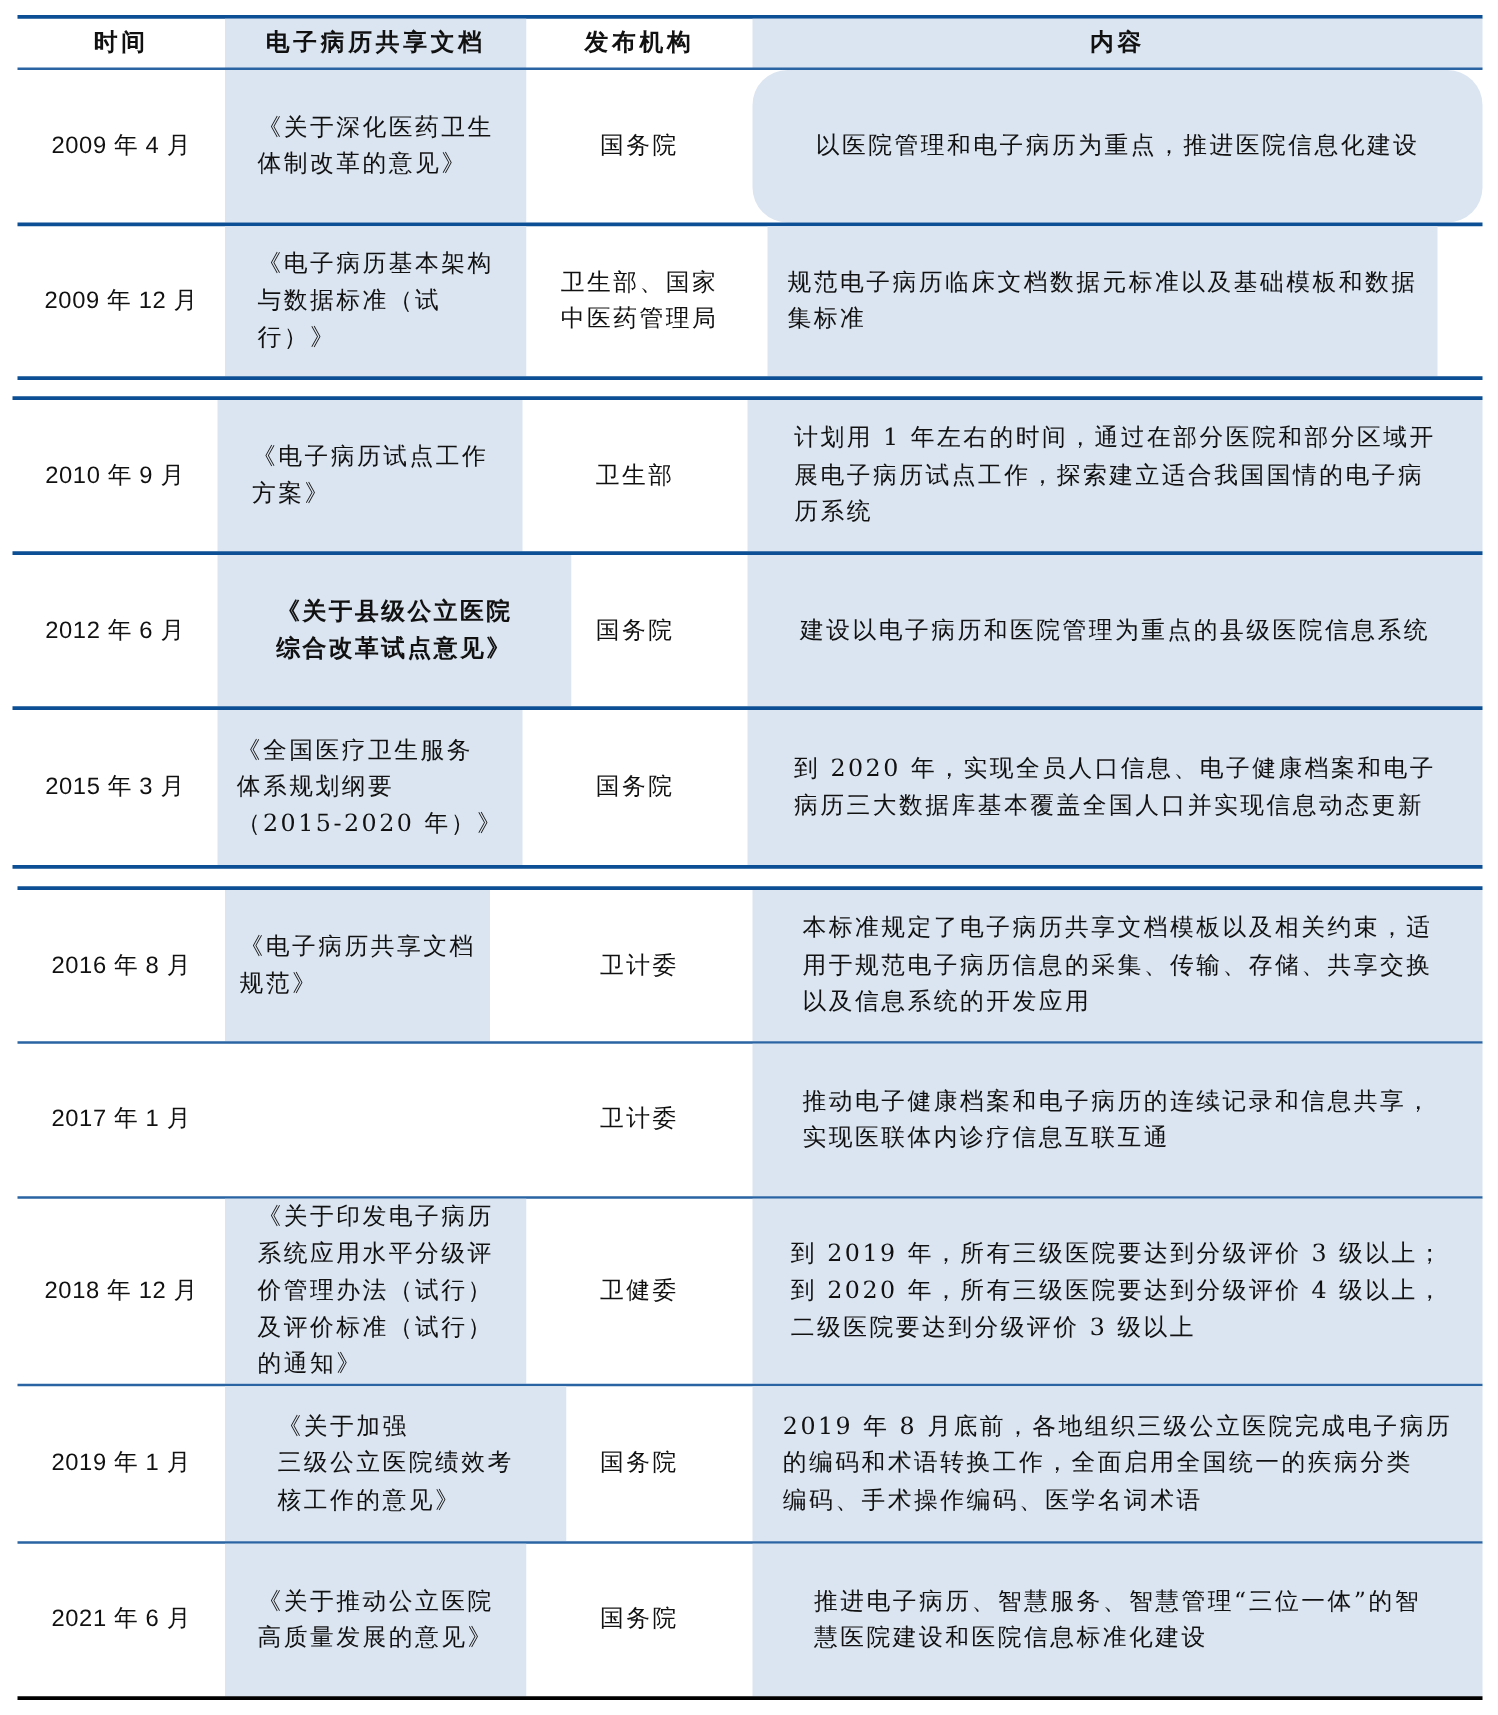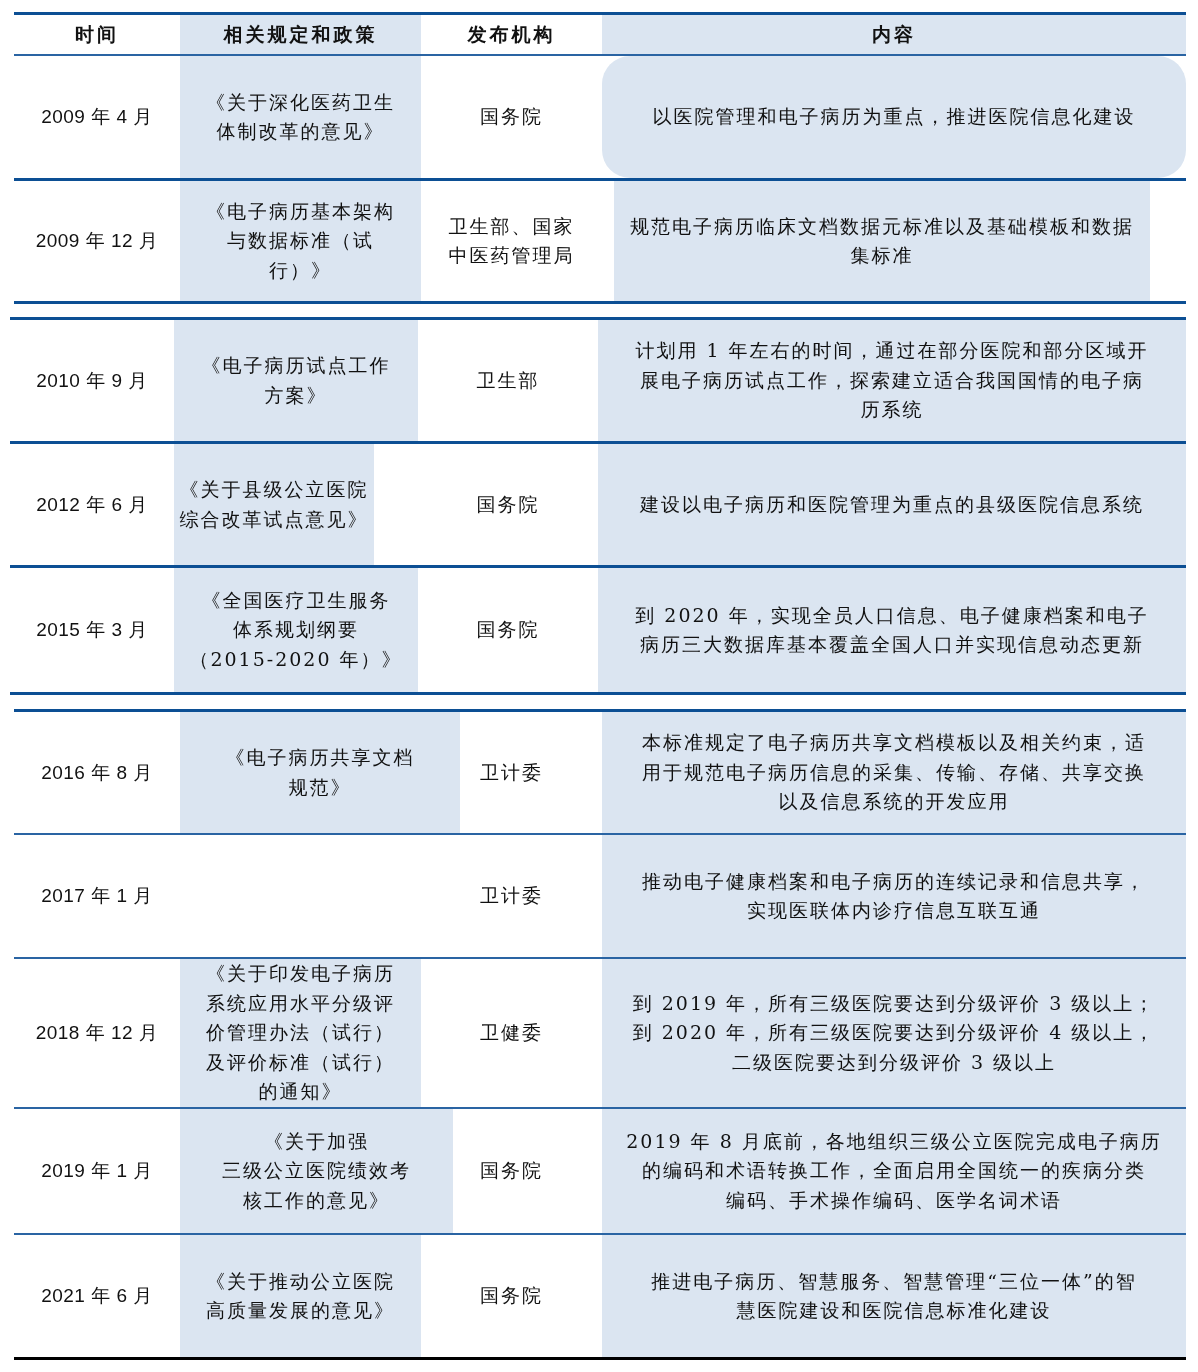--- a/index.html
+++ b/index.html
@@ -1,38 +1,38 @@
 <!DOCTYPE html>
 <html><head>
 <meta charset="utf-8">
 <style>
   html, body { margin: 0; padding: 0; background: #ffffff; }
   body { width: 1198px; height: 1372px; position: relative; overflow: hidden;
          font-family: "DejaVu Serif", "Liberation Serif", serif; color: #111; }
   .seg { position: absolute; }
   .row { position: absolute; left: 0; right: 0; display: flex; }
   .cell { position: absolute; top: 0; bottom: 0; display: flex; align-items: center;
-          justify-content: center; text-align: center; box-sizing: border-box;
+          justify-content: center; box-sizing: border-box;
           font-size: 19px; line-height: 29.5px; letter-spacing: 2px; white-space: pre-line; }
   .shade { background: #dbe5f1; }
   .date { font-family: "Liberation Sans", "DejaVu Sans", sans-serif; letter-spacing: 0.5px; font-size: 19px; }
   .hdr { font-weight: bold; font-size: 19px; letter-spacing: 3px; font-family: "DejaVu Sans", sans-serif; }
   .rule { position: absolute; height: 3px; background: #0c4f94; }
   .rule.thin { height: 2px; background: #2a64a3; }
   .rule.black { background: #000; height: 3px; }
 </style>
 </head>
 <body>
 
 <div class="seg" style="left:14px; top:12px; width:1172px; height:292px;">
   <div class="rule" style="left:0; right:0; top:0;"></div>
 
   <div class="row" style="top:3px; height:40px;">
     <div class="cell hdr" style="left:0; width:166px;">时间</div>
-    <div class="cell hdr shade" style="left:166px; width:241px;">相关规定和政策</div>
+    <div class="cell hdr shade" style="left:166px; width:241px;">电子病历共享文档</div>
     <div class="cell hdr" style="left:407px; width:181px;">发布机构</div>
     <div class="cell hdr shade" style="left:588px; width:584px;">内容</div>
   </div>
   <div class="rule thin" style="left:0; right:0; top:42px;"></div>
 
   <div class="row" style="top:44px; height:122px;">
     <div class="cell date" style="left:0; width:166px;">2009 年 4 月</div>
     <div class="cell shade" style="left:166px; width:241px;">《关于深化医药卫生
 体制改革的意见》</div>
     <div class="cell" style="left:407px; width:181px;">国务院</div>
@@ -62,21 +62,21 @@
     <div class="cell shade" style="left:164px; width:244px;">《电子病历试点工作
 方案》</div>
     <div class="cell shade" style="left:588px; width:588px;">计划用 1 年左右的时间，通过在部分医院和部分区域开
 展电子病历试点工作，探索建立适合我国国情的电子病
 历系统</div>
   </div>
   <div class="rule" style="left:0; right:0; top:124px;"></div>
 
   <div class="row" style="top:127px; height:121px;">
     <div class="cell date" style="left:0; width:164px;">2012 年 6 月</div>
-    <div class="cell shade" style="left:164px; width:200px;">《关于县级公立医院
+    <div class="cell shade" style="left:164px; width:283px;font-weight:bold;">《关于县级公立医院
 综合改革试点意见》</div>
     <div class="cell" style="left:408px; width:180px;">国务院</div>
     <div class="cell shade" style="left:588px; width:588px;">建设以电子病历和医院管理为重点的县级医院信息系统</div>
   </div>
   <div class="rule" style="left:0; right:0; top:248px;"></div>
 
   <div class="row" style="top:251px; height:124px;">
     <div class="cell date" style="left:0; width:164px;">2015 年 3 月</div>
     <div class="cell shade" style="left:164px; width:244px;">《全国医疗卫生服务
 体系规划纲要
@@ -86,21 +86,21 @@
 病历三大数据库基本覆盖全国人口并实现信息动态更新</div>
   </div>
   <div class="rule" style="left:0; right:0; top:375px;"></div>
 </div>
 
 <div class="seg" style="left:14px; top:709px; width:1172px; height:655px;">
   <div class="rule" style="left:0; right:0; top:0;"></div>
 
   <div class="row" style="top:3px; height:121px;">
     <div class="cell date" style="left:0; width:166px;">2016 年 8 月</div>
-    <div class="cell shade" style="left:166px; width:280px;">《电子病历共享文档
+    <div class="cell shade" style="left:166px; width:212px;">《电子病历共享文档
 规范》</div>
     <div class="cell" style="left:407px; width:181px;">卫计委</div>
     <div class="cell shade" style="left:588px; width:584px;">本标准规定了电子病历共享文档模板以及相关约束，适
 用于规范电子病历信息的采集、传输、存储、共享交换
 以及信息系统的开发应用</div>
   </div>
   <div class="rule thin" style="left:0; right:0; top:124px;"></div>
 
   <div class="row" style="top:126px; height:122px;">
     <div class="cell date" style="left:0; width:166px;">2017 年 1 月</div>

